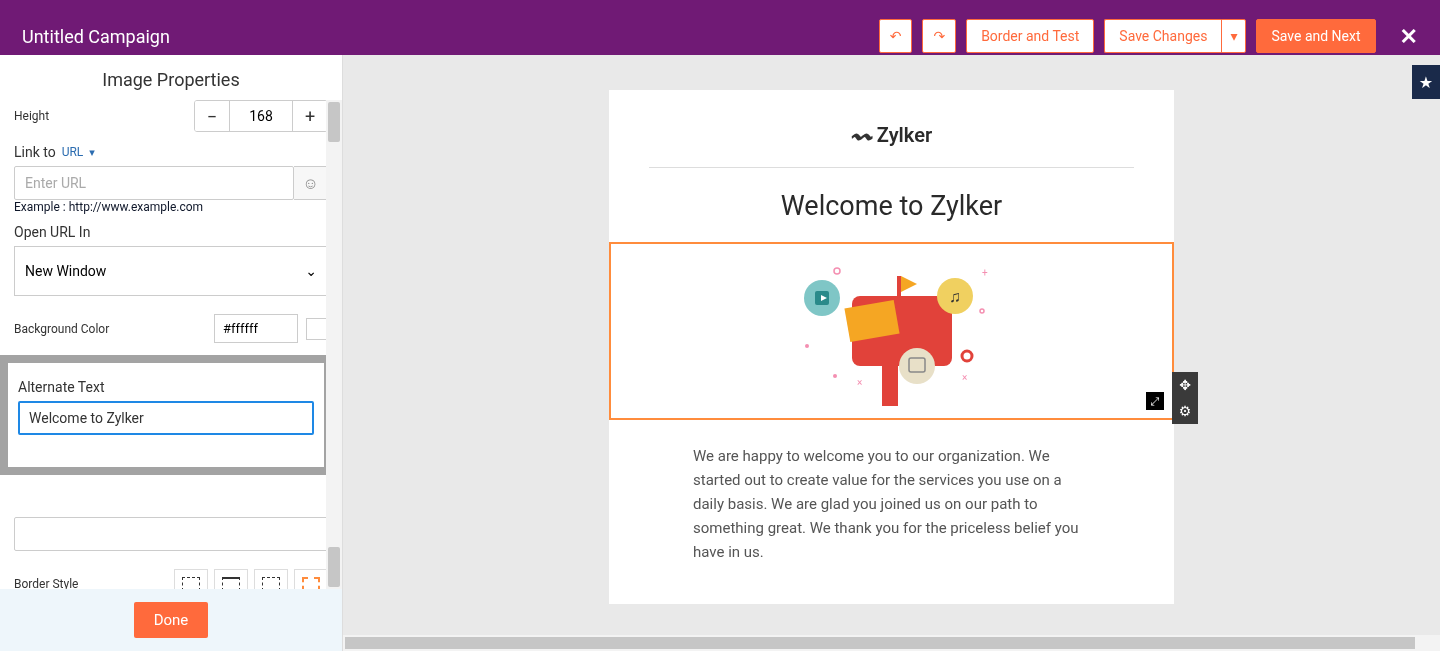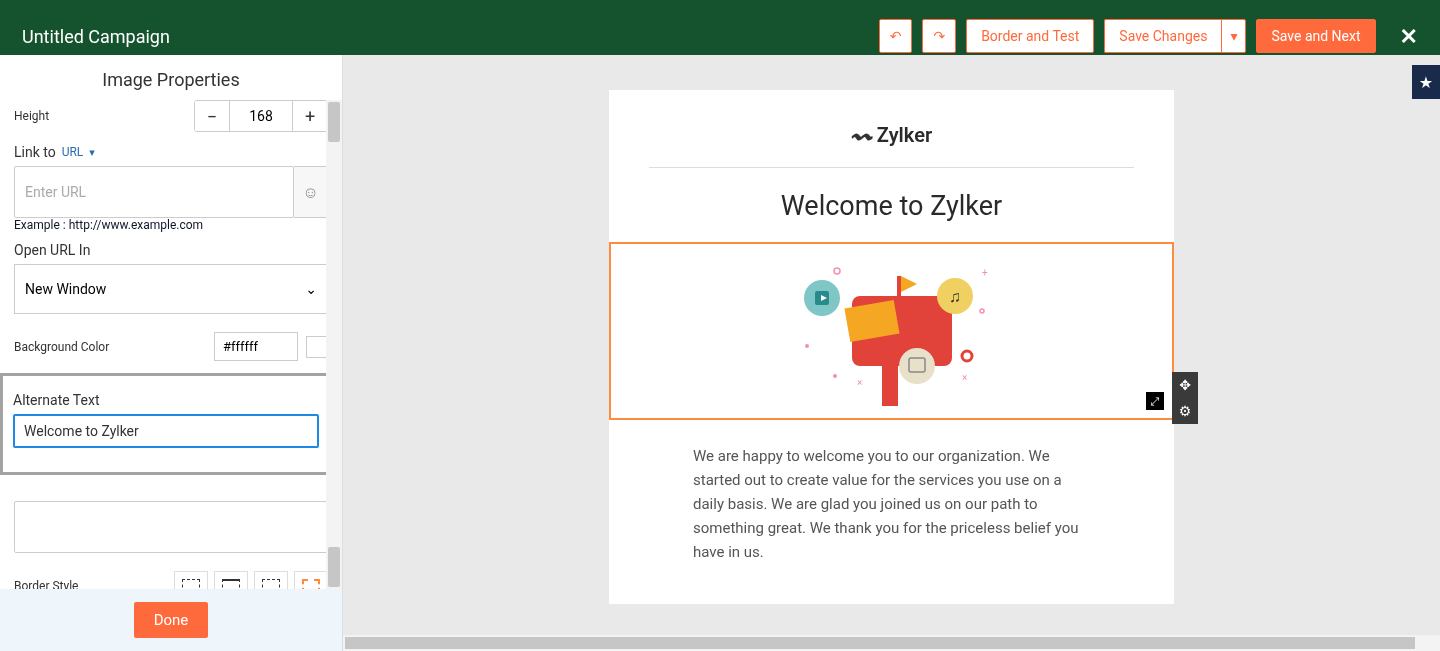--- a/index.html
+++ b/index.html
@@ -1,17 +1,17 @@
 <!DOCTYPE html>
 <html><head>
 <meta charset="utf-8">
 <style>
 *{margin:0;padding:0;box-sizing:border-box;font-family:-apple-system,BlinkMacSystemFont,"Segoe UI",Roboto,Arial,sans-serif}
 body{background:#e9e9e9;width:1440px;height:651px;overflow:hidden;position:relative}
-.topbar{height:72px;background:#14532d;display:flex;align-items:center;padding:12px 22px;justify-content:space-between}
+.topbar{height:72px;background:#701a75;display:flex;align-items:center;padding:12px 22px;justify-content:space-between}
 .title{color:#fff;font-size:18px;font-weight:400}
 .topbar-actions{display:flex;align-items:center;gap:10px}
 .btn{border:1px solid #ff6a3c;background:#fff;color:#ff6a3c;padding:8px 14px;font-size:14px;cursor:pointer;border-radius:2px}
 .btn.icon-btn{padding:8px 10px}
 .btn.primary{background:#ff6a3c;color:#fff}
 .btn-group{display:flex}
 .btn-group .btn:first-child{border-top-right-radius:0;border-bottom-right-radius:0;border-right:none}
 .btn-group .btn:last-child{border-top-left-radius:0;border-bottom-left-radius:0;padding:8px 8px}
 .close-x{color:#fff;font-size:22px;cursor:pointer;margin-left:14px;font-weight:bold}
 .sidebar{position:absolute;top:55px;left:0;width:343px;height:596px;background:#fff;border-right:1px solid #ddd;display:flex;flex-direction:column}
@@ -22,29 +22,29 @@
 .row{display:flex;align-items:center;justify-content:space-between;margin-bottom:12px}
 .label{font-size:12px;color:#333}
 .stepper{display:flex;align-items:center;border:1px solid #ccc;border-radius:3px;overflow:hidden}
 .step-btn{width:34px;height:30px;display:flex;align-items:center;justify-content:center;cursor:pointer;font-size:18px;color:#333;background:#fff}
 .step-val{width:64px;height:30px;border-left:1px solid #ccc;border-right:1px solid #ccc;display:flex;align-items:center;justify-content:center;font-size:14px}
 .field-group{margin-bottom:10px}
 .field-label{font-size:14px;color:#333;display:flex;align-items:center;gap:6px;margin-bottom:6px}
 .url-chip{font-size:12px;color:#2b6cb0}
 .chev{color:#2b6cb0;font-size:11px}
 .url-row{display:flex}
-.text-input{width:100%;border:1px solid #ccc;padding:17px 10px;font-size:14px;color:#333;border-radius:2px}
+.text-input{width:100%;border:1px solid #ccc;padding:8px 10px;font-size:14px;color:#333;border-radius:2px}
 .text-input::placeholder{color:#aaa}
 .url-addon{width:38px;border:1px solid #ccc;border-left:none;background:#f7f7f7;display:flex;align-items:center;justify-content:center;color:#888}
 .hint{font-size:12px;color:#0f172a;margin-top:0}
 .select{width:100%;border:1px solid #ccc;padding:16px 10px;font-size:14px;display:flex;justify-content:space-between;align-items:center;cursor:pointer;background:#fff}
 .color-row{display:flex;align-items:center;gap:8px}
 .color-input{width:84px;border:1px solid #ccc;padding:6px 8px;font-size:13px}
 .swatch{width:22px;height:22px;border:1px solid #ccc;background:#fff}
-.highlight-box{border:3px solid #a3a3a3;padding:16px 10px 24px 10px;margin-left:-14px;margin-right:-4px;margin-bottom:4px}
+.highlight-box{border:8px solid #a3a3a3;padding:16px 10px 32px 10px;margin-left:-14px;margin-right:-4px;margin-bottom:20px}
 .alt-input{border:2px solid #1e88e5;padding:7px 9px}
 .border-opts{display:flex;gap:6px}
 .bopt{width:34px;height:30px;border:1px solid #ddd;cursor:pointer;display:flex;align-items:center;justify-content:center;background:#fff}
 .bopt-inner{width:18px;height:14px}
 .b1{border:1px dashed #333}
 .b2{border:1px dashed #333;border-top:2px solid #333}
 .b3{border:1px dashed #333;border-bottom:2px solid #333}
 .b4{border:2px dashed #ff8c3c}
 .sidebar-footer{height:62px;background:#eef6fb;display:flex;align-items:center;justify-content:center}
 .done-btn{background:#ff6a3c;color:#fff;border:none;padding:9px 20px;font-size:15px;cursor:pointer;border-radius:2px}

